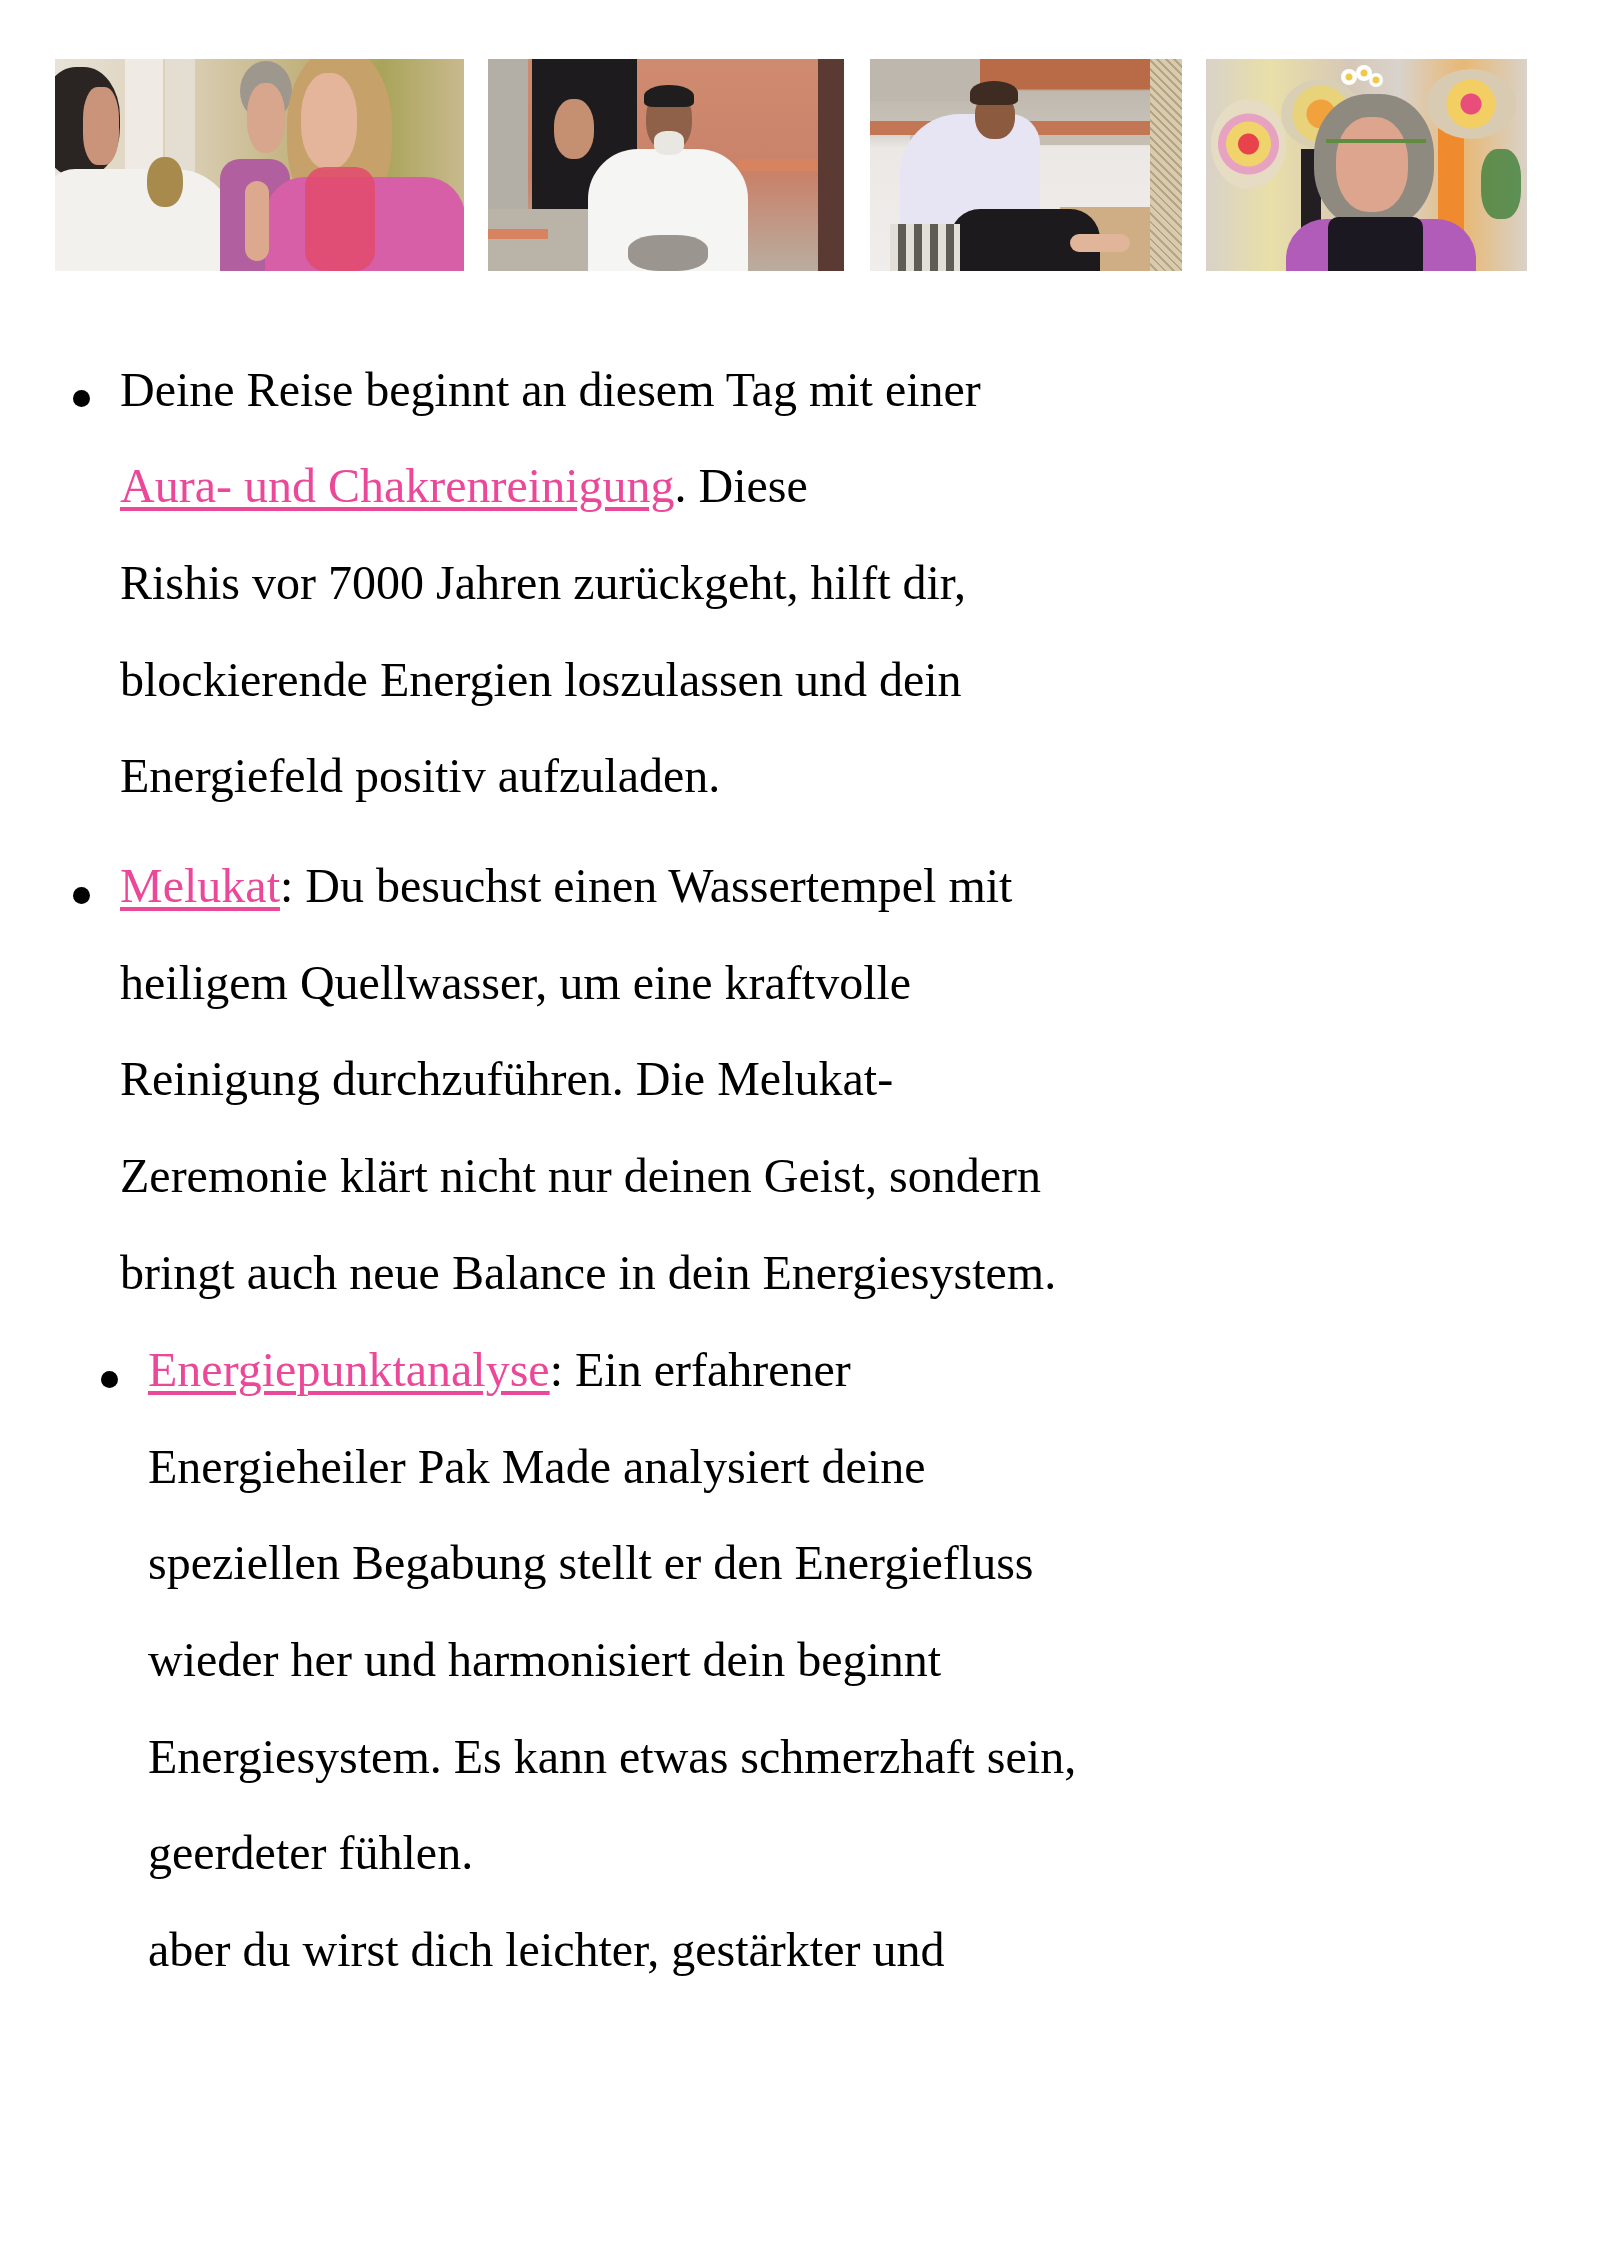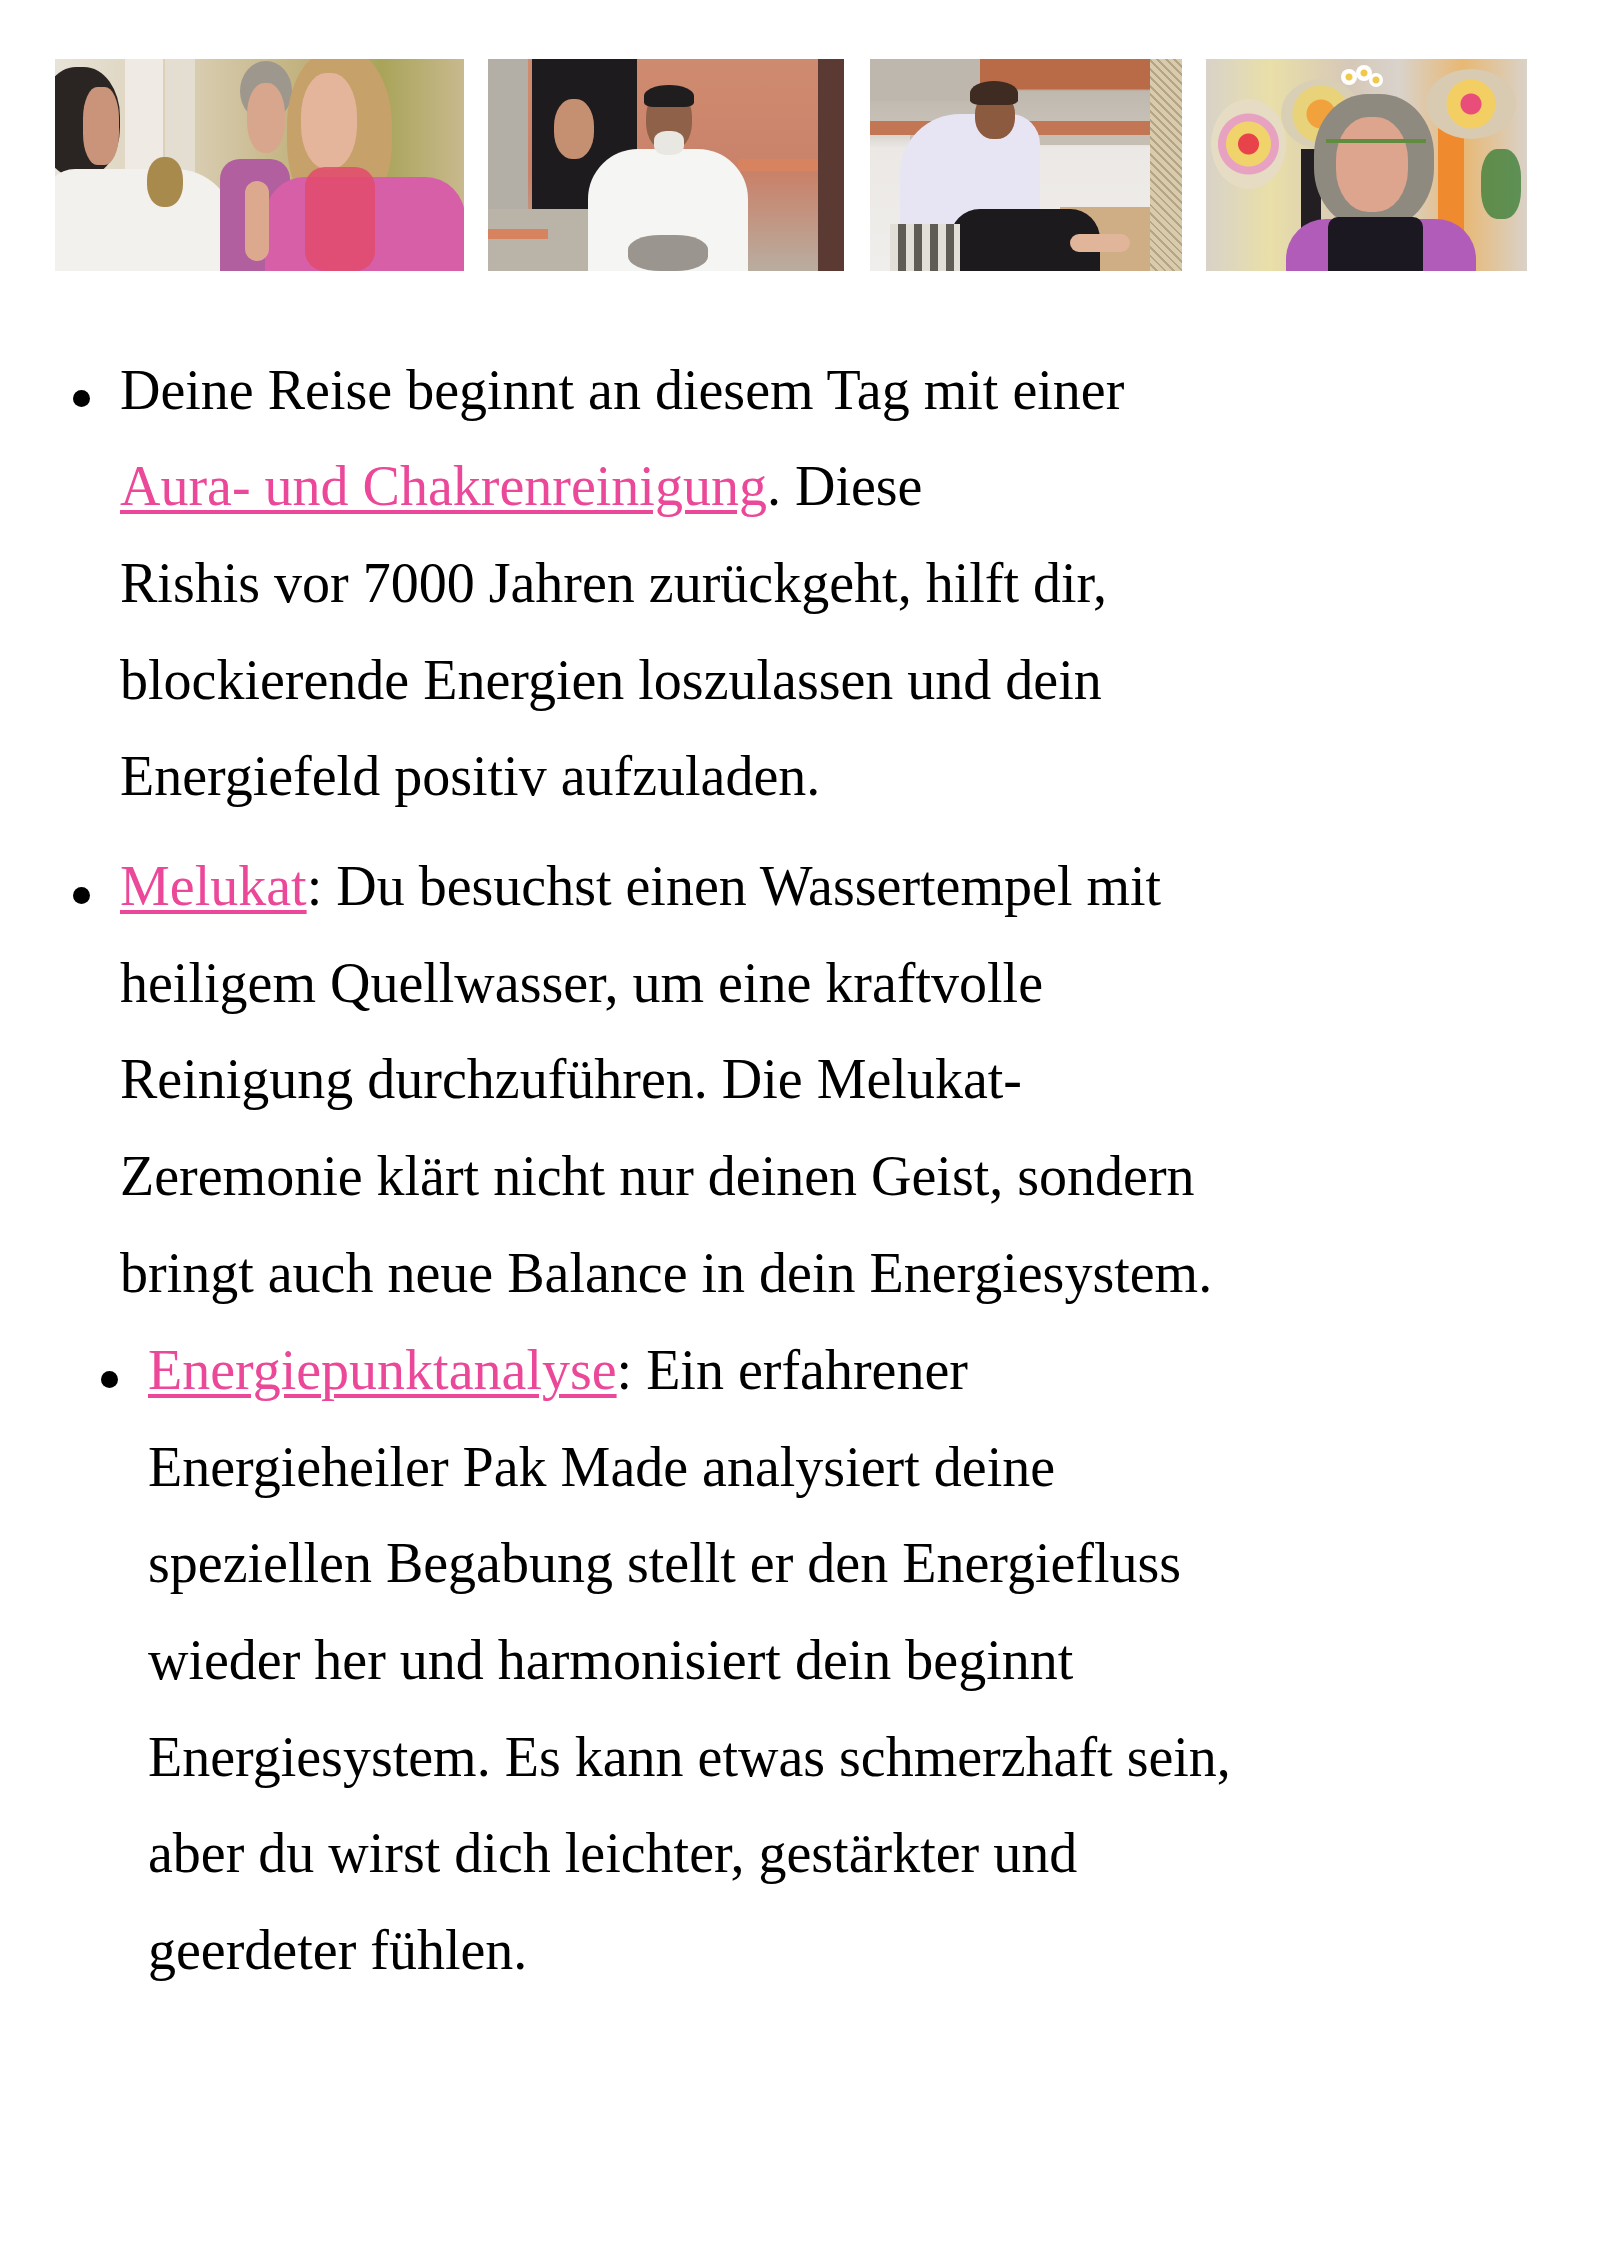--- a/index.html
+++ b/index.html
@@ -13,21 +13,21 @@
   #p1 { left: 55px; width: 409px; background: linear-gradient(90deg,#e8e3d8 0%,#d8ccb0 35%,#c2b27e 60%,#a9a45a 80%,#c9b98e 100%); }
   #p2 { left: 488px; width: 356px; background: linear-gradient(180deg,#cf8b70 0%,#c9826a 55%,#b9ada0 100%); }
   #p3 { left: 870px; width: 312px; background: linear-gradient(180deg,#b86b46 0%,#b86b46 14%,#bfb8ae 15%,#c7c0b6 30%,#ebe8e5 42%,#f0eeec 100%); }
   #p4 { left: 1206px; width: 321px; background: linear-gradient(90deg,#d8d2c9 0%,#e9dfa8 20%,#d6c8b8 45%,#d9d3cc 60%,#e8b874 80%,#d9d2c8 100%); }
 
   .list { position: absolute; left: 0; top: 341.7px; width: 1600px; margin: 0; padding: 0; list-style: none; }
   .item { position: relative; padding-left: 120px; }
   .item + .item.i1 { margin-top: 12.8px; }
   .item + .item.i2 { margin-top: 0.5px; margin-left: 28px; }
   .bullet { position: absolute; left: 72.5px; top: 48.8px; width: 17px; height: 17px; border-radius: 50%; background: #000000; }
-  .line { display: block; white-space: nowrap; font-size: 56px; line-height: 96.7px; height: 96.7px; }
+  .line { display: block; white-space: nowrap; font-size: 48px; line-height: 96.7px; height: 96.7px; }
   .link {
     color: #ec4899; text-decoration: underline; text-decoration-thickness: 4px;
     text-underline-offset: 5px; text-decoration-skip-ink: auto; cursor: pointer;
   }
 </style>
 </head>
 <body>
 
 <div class="photo" id="p1">
   <div class="s" style="left:70px;top:0;width:38px;height:212px;background:#efebe4;"></div>
@@ -109,16 +109,16 @@
     <span class="line"><span>Zeremonie klärt nicht nur deinen Geist, sondern</span></span>
     <span class="line"><span>bringt auch neue Balance in dein Energiesystem.</span></span>
   </li>
   <li class="item i2">
     <span class="bullet"></span>
     <span class="line"><a class="link">Energiepunktanalyse</a><span>: Ein erfahrener</span></span>
     <span class="line"><span>Energieheiler Pak Made analysiert deine</span></span>
     <span class="line"><span>speziellen Begabung stellt er den Energiefluss</span></span>
     <span class="line"><span>wieder her und harmonisiert dein beginnt</span></span>
     <span class="line"><span>Energiesystem. Es kann etwas schmerzhaft sein,</span></span>
+    <span class="line"><span>geerdeter fühlen.</span></span>
     <span class="line"><span>aber du wirst dich leichter, gestärkter und</span></span>
-    <span class="line"><span>geerdeter fühlen.</span></span>
   </li>
 </ul>
 
 </body></html>

